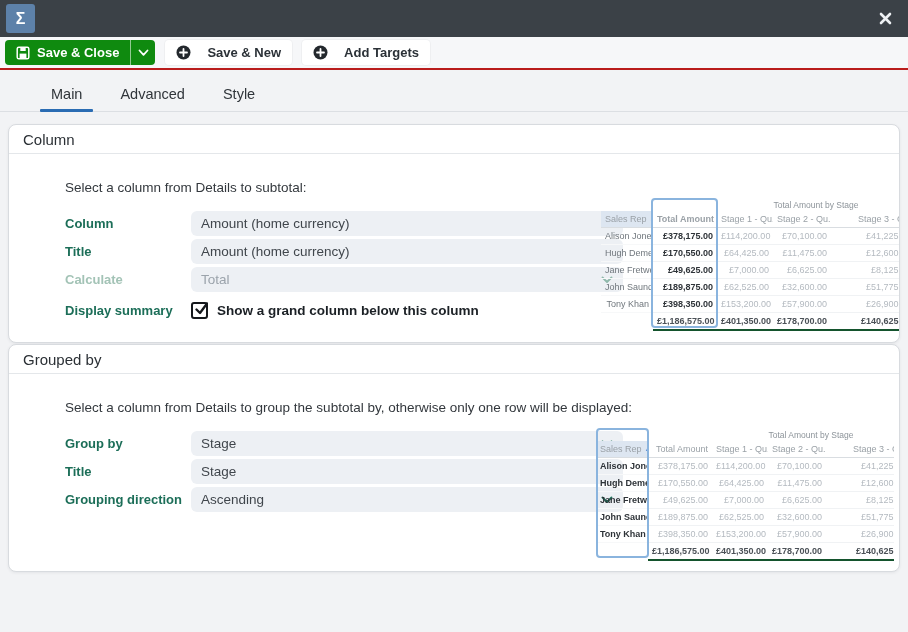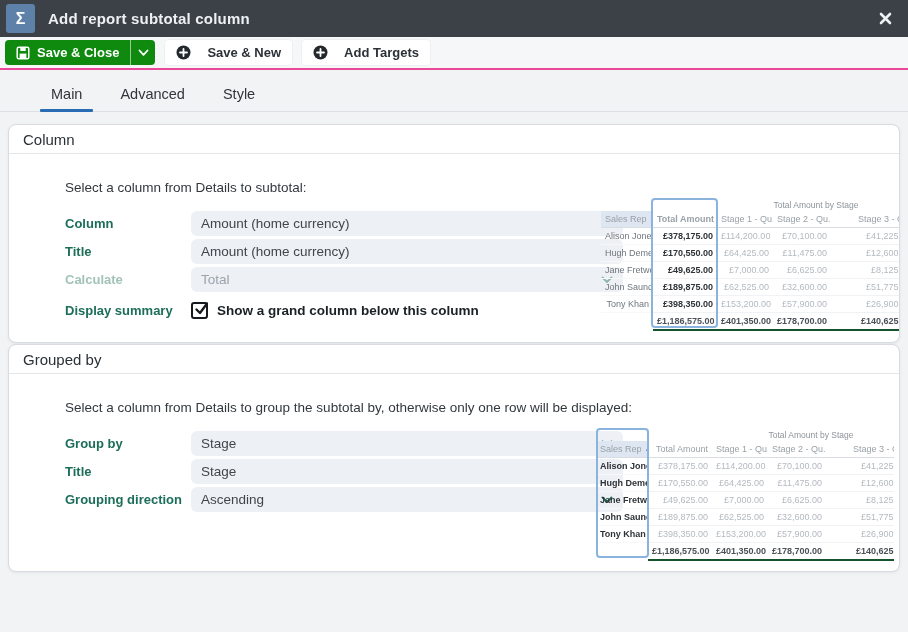--- a/index.html
+++ b/index.html
@@ -21,21 +21,21 @@
     display:flex; align-items:center; justify-content:center;
   }
   .dlg-title { margin-left:13px; color:#eef1f4; font-size:15px; font-weight:600; letter-spacing:.2px; }
   .dlg-close {
     margin-left:auto; margin-right:13px; width:20px; height:20px;
     display:flex; align-items:center; justify-content:center; cursor:pointer;
   }
   
   .toolbar {
     height:33px; background:#f6f7f9; display:flex; align-items:center;
-    padding:0 5px; border-bottom:2px solid #ec4899;
+    padding:0 5px; border-bottom:2px solid #b91c1c;
   }
   .btn { height:25px; display:flex; align-items:center; border-radius:4px; cursor:pointer;
          font-size:13px; font-weight:600; }
   .btn-green { background:#0f8a0f; color:#fff; overflow:hidden; padding:0; }
   .btn-green .seg-main { display:flex; align-items:center; gap:7px; padding:0 11px; height:100%; }
   .btn-green .seg-arrow {
     width:25px; height:100%; display:flex; align-items:center; justify-content:center;
     border-left:1px solid rgba(255,255,255,.55);
   }
   .btn-white {
@@ -111,21 +111,20 @@
     position:absolute; border:2px solid #8ab4de; border-radius:4px;
     pointer-events:none; background:transparent;
   }
   .icon { display:inline-flex; align-items:center; justify-content:center; }
 </style>
 </head>
 <body>
 
 <div class="dlg-header">
   <div class="sigma-tile">Σ</div>
-  <div class="dlg-title">Add report subtotal column</div>
   <div class="dlg-close">
     <svg width="13" height="13" viewBox="0 0 13 13">
         <path d="M2 2 L11 11 M11 2 L2 11" stroke="#eef1f4" stroke-width="2.6" stroke-linecap="round"></path>
       </svg>
   </div>
 </div>
 
 <div class="toolbar">
   <div class="btn btn-green">
     <div class="seg-main">

